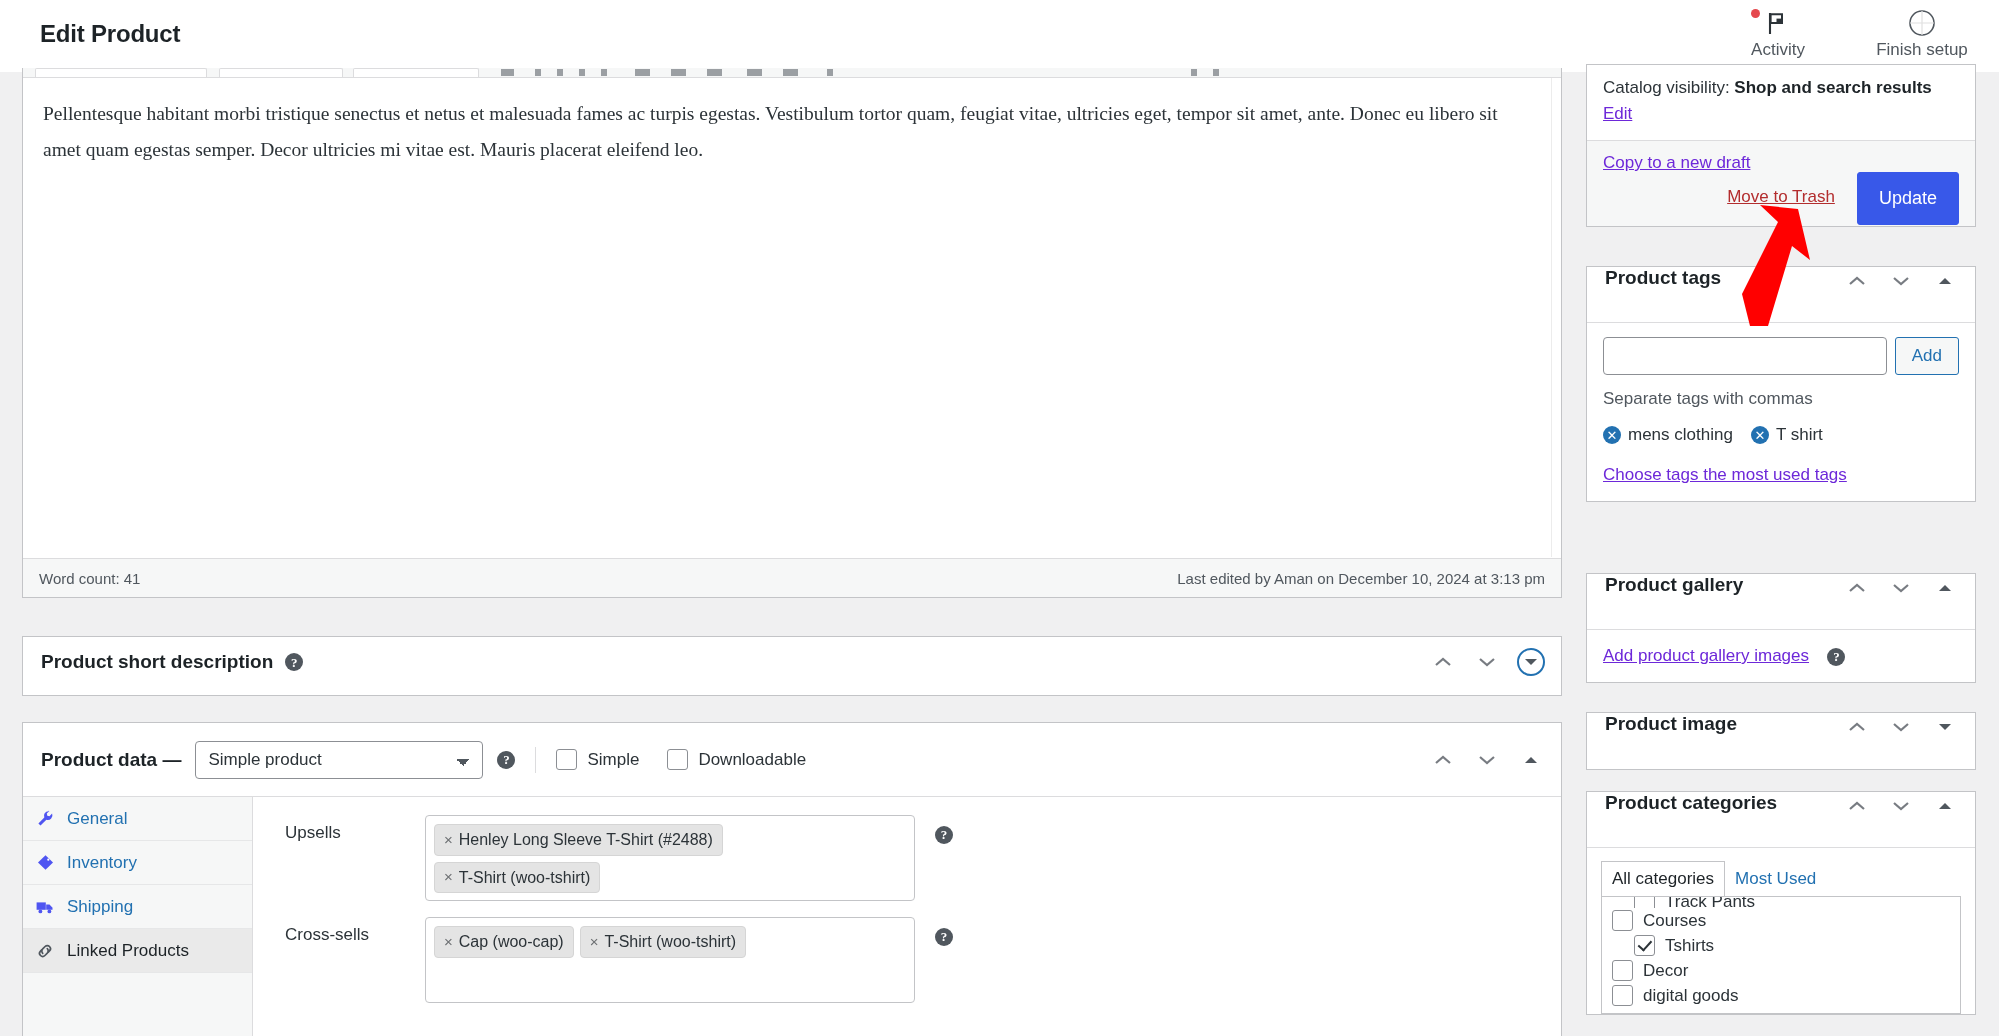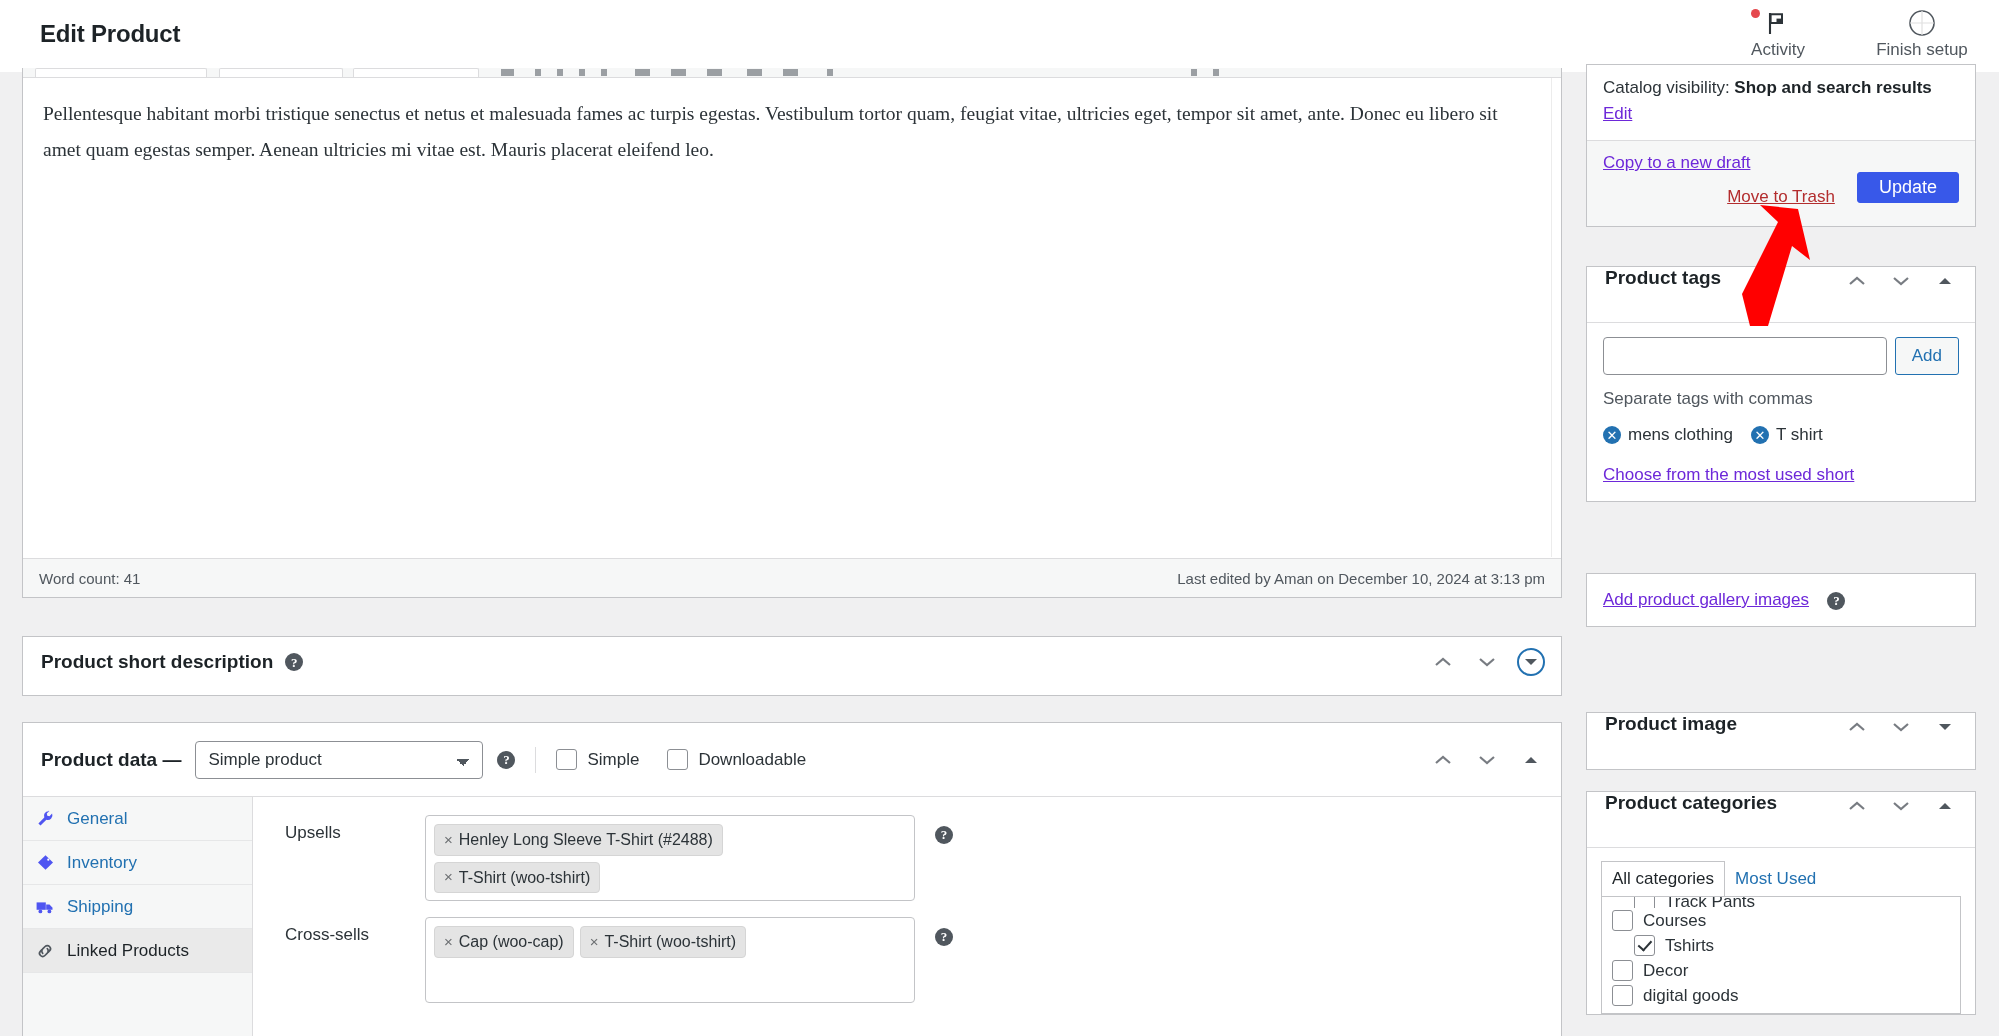--- a/index.html
+++ b/index.html
@@ -222,21 +222,21 @@
   .publish-actions {
     background: #f6f7f7; border-top: 1px solid #dcdcde;
     padding: 12px 16px 14px 16px;
     position: relative; min-height: 86px;
   }
   .a-link { color: #6d28d9; text-decoration: underline; font-size: 17px; cursor: pointer; display: inline-block;}
   .a-danger { color: #b32d2e; text-decoration: underline; font-size: 17px; cursor: pointer; display: inline-block;}
   .btn-primary {
     position: absolute; right: 16px; top: 31px;
     background: #3858e9; color: #fff; border: 1px solid #3858e9; border-radius: 3px;
-    font-size: 18px; padding: 4px 21px; cursor: pointer;
+    font-size: 18px; padding: 15px 21px; cursor: pointer;
     font-family: "Liberation Sans", sans-serif;
   }
 
   .sb-body { padding: 14px 16px 16px 16px; }
   .tag-input-row { display: flex; gap: 8px; align-items: stretch; }
   .tag-input {
     flex: 1; height: 38px;
     border: 1px solid #8c8f94; border-radius: 4px; padding: 0 10px;
     font-size: 17px; color: #2c3338; background: #fff;
     font-family: "Liberation Sans", sans-serif;
@@ -331,21 +331,21 @@
       <div class="glyph-sliver" style="left:648px; width:15px;"></div>
       <div class="glyph-sliver" style="left:684px; width:15px;"></div>
       <div class="glyph-sliver" style="left:724px; width:15px;"></div>
       <div class="glyph-sliver" style="left:760px; width:15px;"></div>
       <div class="glyph-sliver" style="left:804px; width:6px;"></div>
       <div class="glyph-sliver" style="left:1168px; width:6px;"></div>
       <div class="glyph-sliver" style="left:1190px; width:6px;"></div>
     </div>
 
     <div class="editor-body">
-      <div class="editor-text">Pellentesque habitant morbi tristique senectus et netus et malesuada fames ac turpis egestas. Vestibulum tortor quam, feugiat vitae, ultricies eget, tempor sit amet, ante. Donec eu libero sit amet quam egestas semper. Aenean ultricies mi vitae est. Mauris placerat eleifend leo.</div>
+      <div class="editor-text">Pellentesque habitant morbi tristique senectus et netus et malesuada fames ac turpis egestas. Vestibulum tortor quam, feugiat vitae, ultricies eget, tempor sit amet, ante. Donec eu libero sit amet quam egestas semper. Decor ultricies mi vitae est. Mauris placerat eleifend leo.</div>
     </div>
     <div class="editor-scrollbar"></div>
 
     <div class="editor-footer">
       <span>Word count: 41</span>
       <span>Last edited by Aman on December 10, 2024 at 3:13 pm</span>
     </div>
   </div>
 
   <div class="short-desc">
@@ -535,25 +535,45 @@
       <div class="tag-list">
         <span class="tag-item">
           <span class="tag-x">✕</span>
           <span>mens clothing</span>
         </span>
         <span class="tag-item">
           <span class="tag-x">✕</span>
           <span>T shirt</span>
         </span>
       </div>
-      <span class="a-link choose-link">Choose from the most used short</span>
+      <span class="a-link choose-link">Choose tags the most used tags</span>
     </div>
   </div>
 
   <div class="sb-box" style="position:absolute; left:1586px; top:573px; width:390px;">
+    <div class="postbox-header">
+      <span class="postbox-title">Product gallery</span>
+      <div class="postbox-ctrls">
+        <span class="ctrl-btn">
+          <svg width="20" height="14" viewBox="0 0 20 14">
+              <path d="M3 10 L10 4 L17 10" stroke="#787c82" stroke-width="2.2" fill="none"></path>
+            </svg>
+        </span>
+        <span class="ctrl-btn">
+          <svg width="20" height="14" viewBox="0 0 20 14">
+              <path d="M3 4 L10 10 L17 4" stroke="#787c82" stroke-width="2.2" fill="none"></path>
+            </svg>
+        </span>
+        <span class="ctrl-btn">
+          <svg width="14" height="10" viewBox="0 0 14 10">
+              <path d="M1 8 L7 2 L13 8 Z" fill="#50575e"></path>
+            </svg>
+        </span>
+      </div>
+    </div>
     <div class="sb-body" style="padding:16px;">
       <span class="a-link">Add product gallery images</span>
       <span class="helptip" style="margin-left:14px;">?</span>
     </div>
   </div>
 
   <div class="sb-box" style="position:absolute; left:1586px; top:712px; width:390px;">
     <div class="postbox-header" style="border-bottom:none;">
       <span class="postbox-title">Product image</span>
       <div class="postbox-ctrls">

